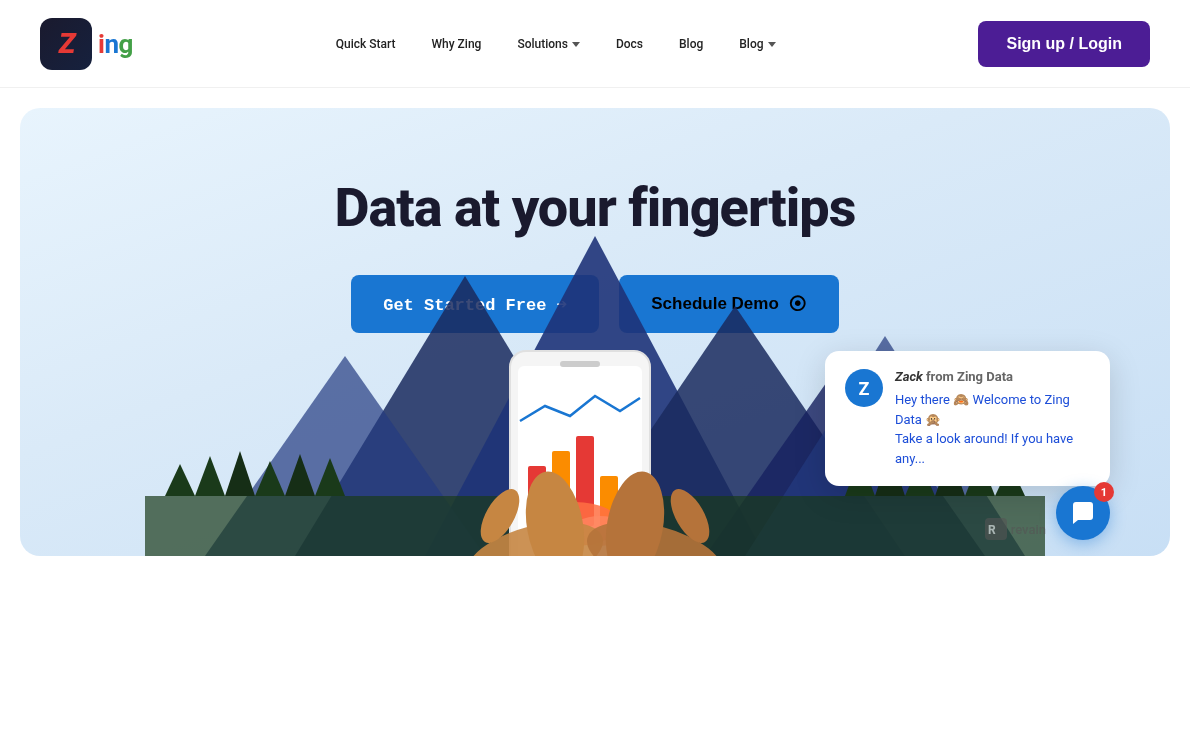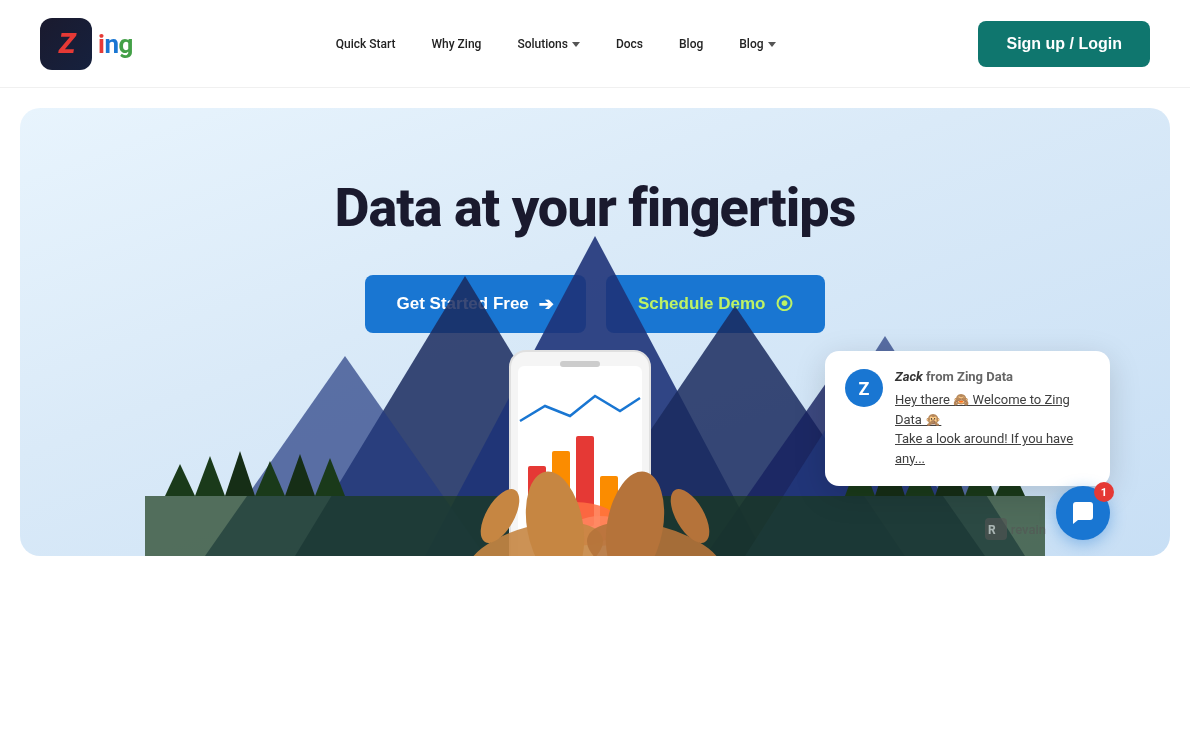--- a/index.html
+++ b/index.html
@@ -71,21 +71,21 @@
       display: inline-block;
       width: 0;
       height: 0;
       border-left: 4px solid transparent;
       border-right: 4px solid transparent;
       border-top: 5px solid #555;
       margin-top: 2px;
     }
 
     .btn-signup {
-      background: #0f766e;
+      background: #4c1d95;
       color: #fff;
       border: none;
       border-radius: 8px;
       padding: 14px 28px;
       font-size: 16px;
       font-weight: 600;
       cursor: pointer;
       white-space: nowrap;
     }
 
@@ -120,26 +120,27 @@
     .btn-primary {
       background: #1976d2;
       color: #fff;
       border: none;
       border-radius: 8px;
       padding: 18px 32px;
       font-size: 17px;
       font-weight: 600;
       cursor: pointer;
       display: flex;
-      align-items: center;
+      align-items: flex-end;
       gap: 10px;
+      font-family: Liberation Mono, monospace;
     }
     .btn-secondary {
       background: #1976d2;
-      color: #bef264;
+      color: #000000;
       border: none;
       border-radius: 8px;
       padding: 18px 32px;
       font-size: 17px;
       font-weight: 600;
       cursor: pointer;
       display: flex;
       align-items: center;
       gap: 10px;
     }
@@ -187,23 +188,22 @@
     .chat-content { flex: 1; }
     .chat-from {
       font-size: 13px;
       color: #333;
       margin-bottom: 6px;
     }
     .chat-from strong { font-weight: 700; font-style: italic; }
     .chat-from span { color: #666; font-weight: 700; text-align: right; }
     .chat-message {
       font-size: 13px;
-      color: #404040;
+      color: #1d4ed8;
       line-height: 1.5;
-      text-decoration: underline;
     }
 
     
     .chat-launcher {
       position: absolute;
       bottom: 16px;
       right: 60px;
       width: 54px;
       height: 54px;
       border-radius: 50%;

